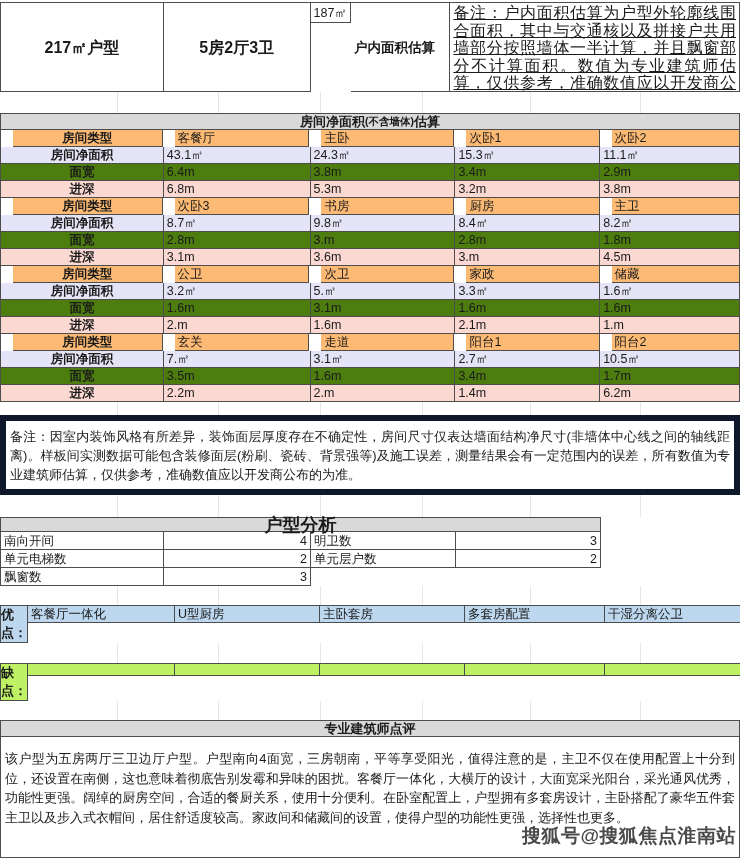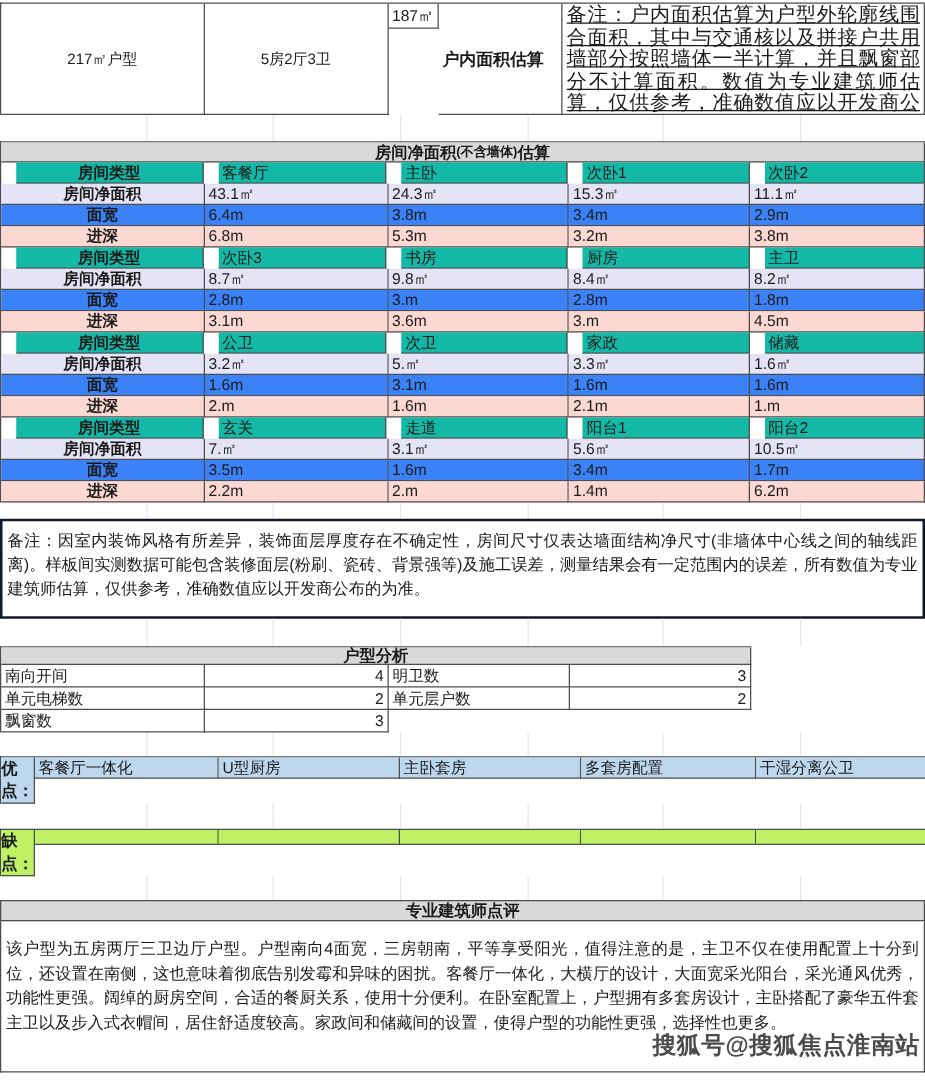--- a/index.html
+++ b/index.html
@@ -22,21 +22,21 @@
   .lbl{font-weight:bold;justify-content:center;}
   .bar{
     background:#d9d9d9;border-right:1px solid #4d4d4d;border-bottom:1px solid #4d4d4d;
     box-sizing:border-box;font-weight:bold;text-align:center;font-size:13px;
     display:flex;align-items:center;justify-content:center;
   }
   .small{font-size:10.5px;font-weight:bold;}
 
   
   .top-table{margin-top:2px;display:flex;height:90px;}
-  .top-table .bigcell{font-size:12px;font-weight:normal;justify-content:center;}
+  .top-table .bigcell{font-size:16px;font-weight:bold;justify-content:center;}
   .tt-c0{width:163px;} .tt-c1{width:147px;} .tt-c2{width:140px;} .tt-c3{width:290px;}
   .tt-col{display:flex;flex-direction:row;box-sizing:border-box;}
   .area-top{height:20px;font-size:12.5px;font-weight:normal;justify-content:flex-start;}
   .area-bottom{flex:1;font-size:13.5px;font-weight:bold;justify-content:flex-start;}
   .note-cell{
     font-size:16px;line-height:17.6px;white-space:normal;align-items:flex-start;
     padding:1px 3px;text-align:justify;word-break:break-all;text-decoration:underline;
   }
 
   
@@ -46,33 +46,33 @@
       linear-gradient(#e6e6e6,#e6e6e6),linear-gradient(#e6e6e6,#e6e6e6),
       linear-gradient(#e6e6e6,#e6e6e6),linear-gradient(#e6e6e6,#e6e6e6);
     background-repeat:no-repeat;
     background-size:1px 100%,1px 100%,1px 100%,1px 100%,1px 100%,1px 100%;
     background-position:117px 0,218px 0,320px 0,422px 0,530px 0,640px 0;
   }
 
   
   .main-header{height:16px;}
   .main-table .trow{height:17px;}
-  .r-type  .tcell{background:#14b8a6;margin-left:12px;}
+  .r-type  .tcell{background:#fdba74;margin-left:12px;}
   .r-area  .tcell{background:#e4e4f6;}
-  .r-width .tcell{background:#3b82f6;}
+  .r-width .tcell{background:#4d7c0f;}
   .r-depth .tcell{background:#fbd8d2;}
 
   
   .note-box{
-    height:80px;border:2px solid #0f172a;box-sizing:border-box;
+    height:80px;border:6px solid #0f172a;box-sizing:border-box;
     font-size:13px;line-height:19px;padding:6px 4px 0 4px;text-align:justify;word-break:break-all;
   }
 
   
-  .an-header{width:600px;height:14px;font-size:13px;}
+  .an-header{width:600px;height:14px;font-size:18px;}
   .an-table .trow{height:18px;}
   .an-label{justify-content:flex-start;}
   .an-value{justify-content:flex-end;}
 
   
   .pc-table{display:flex;}
   .pc-label{
     width:163px;box-sizing:border-box;border-right:1px solid #4d4d4d;border-bottom:1px solid #4d4d4d;
     display:flex;align-items:center;justify-content:center;font-weight:bold;font-size:13px;
   }
@@ -210,21 +210,21 @@
       <div class="tcell c0 lbl">房间类型</div>
       <div class="tcell c1">玄关</div>
       <div class="tcell c2">走道</div>
       <div class="tcell c3">阳台1</div>
       <div class="tcell c4">阳台2</div>
     </div>
     <div class="trow r-area">
       <div class="tcell c0 lbl">房间净面积</div>
       <div class="tcell c1">7.㎡</div>
       <div class="tcell c2">3.1㎡</div>
-      <div class="tcell c3">5.6㎡</div>
+      <div class="tcell c3">2.7㎡</div>
       <div class="tcell c4">10.5㎡</div>
     </div>
     <div class="trow r-width">
       <div class="tcell c0 lbl">面宽</div>
       <div class="tcell c1">3.5m</div>
       <div class="tcell c2">1.6m</div>
       <div class="tcell c3">3.4m</div>
       <div class="tcell c4">1.7m</div>
     </div>
     <div class="trow r-depth">

